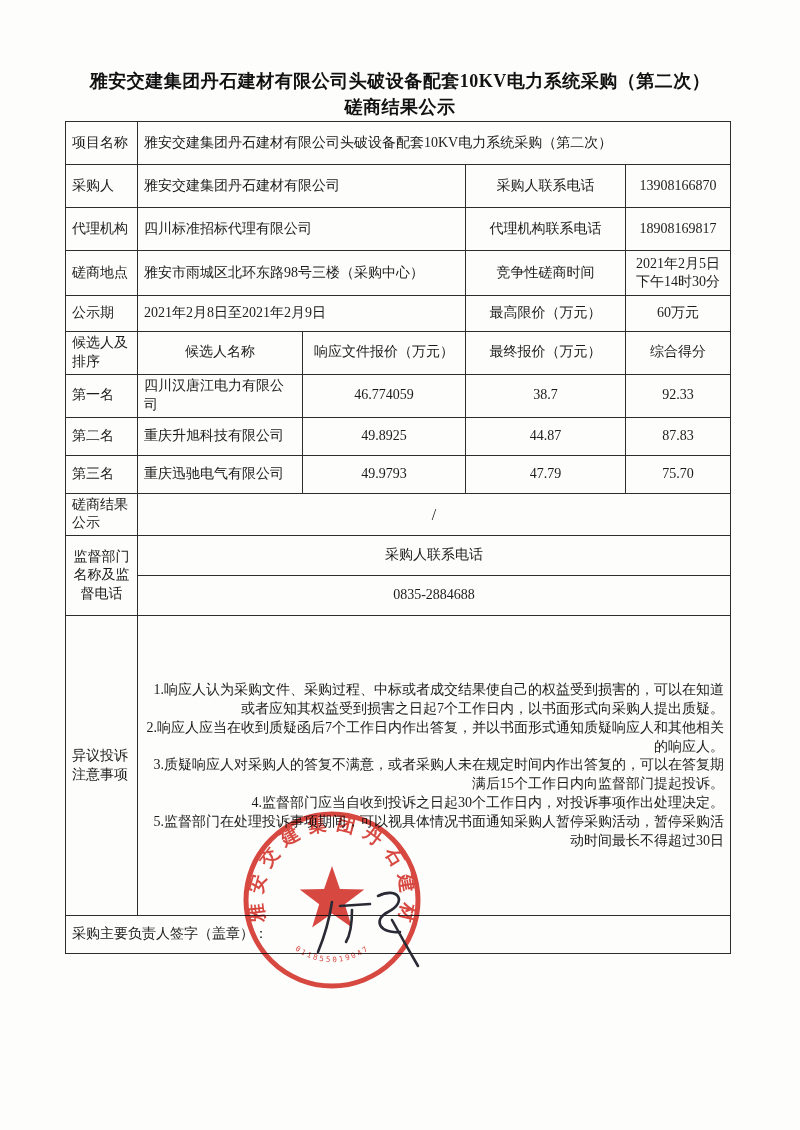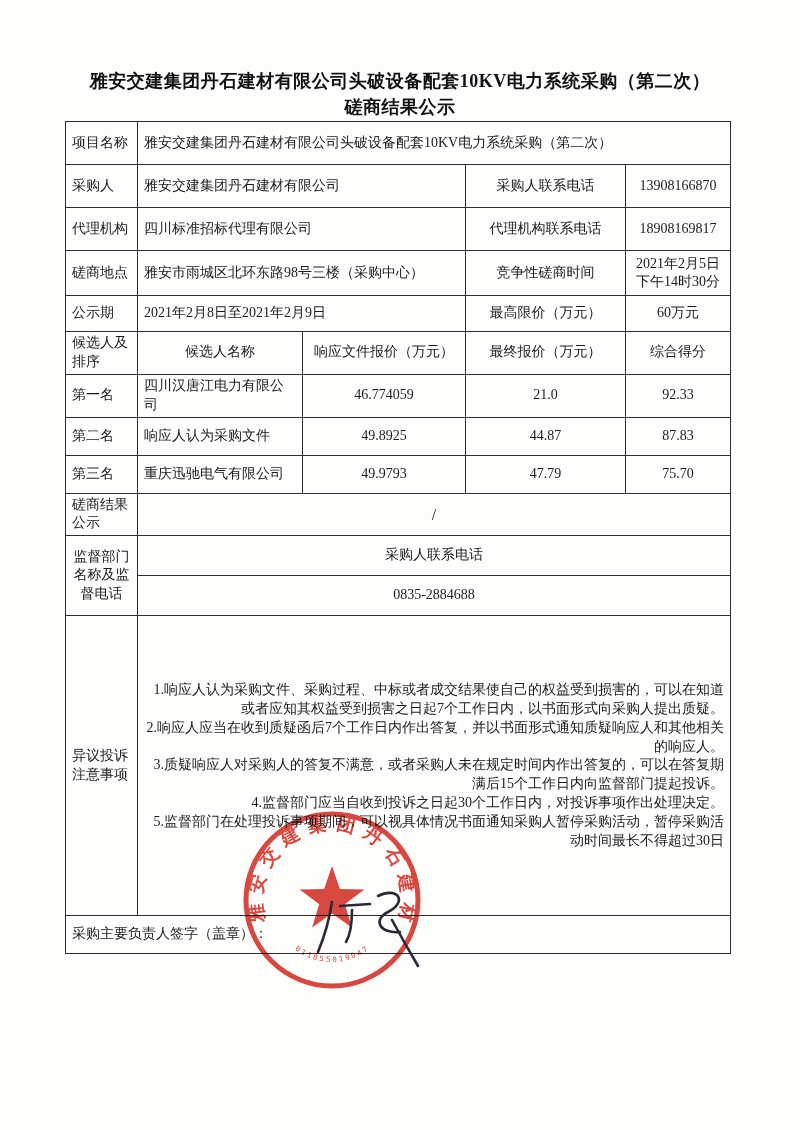--- a/index.html
+++ b/index.html
@@ -101,26 +101,26 @@
         <td class="lbl">候选人及排序</td>
         <td class="ctr">候选人名称</td>
         <td class="ctr">响应文件报价（万元）</td>
         <td class="ctr">最终报价（万元）</td>
         <td class="ctr">综合得分</td>
       </tr>
       <tr style="height:42px">
         <td class="lbl">第一名</td>
         <td class="val">四川汉唐江电力有限公司</td>
         <td class="ctr">46.774059</td>
-        <td class="ctr">21.0</td>
+        <td class="ctr">38.7</td>
         <td class="ctr">92.33</td>
       </tr>
       <tr style="height:38px">
         <td class="lbl">第二名</td>
-        <td class="val">响应人认为采购文件</td>
+        <td class="val">重庆升旭科技有限公司</td>
         <td class="ctr">49.8925</td>
         <td class="ctr">44.87</td>
         <td class="ctr">87.83</td>
       </tr>
       <tr style="height:38px">
         <td class="lbl">第三名</td>
         <td class="val">重庆迅驰电气有限公司</td>
         <td class="ctr">49.9793</td>
         <td class="ctr">47.79</td>
         <td class="ctr">75.70</td>

